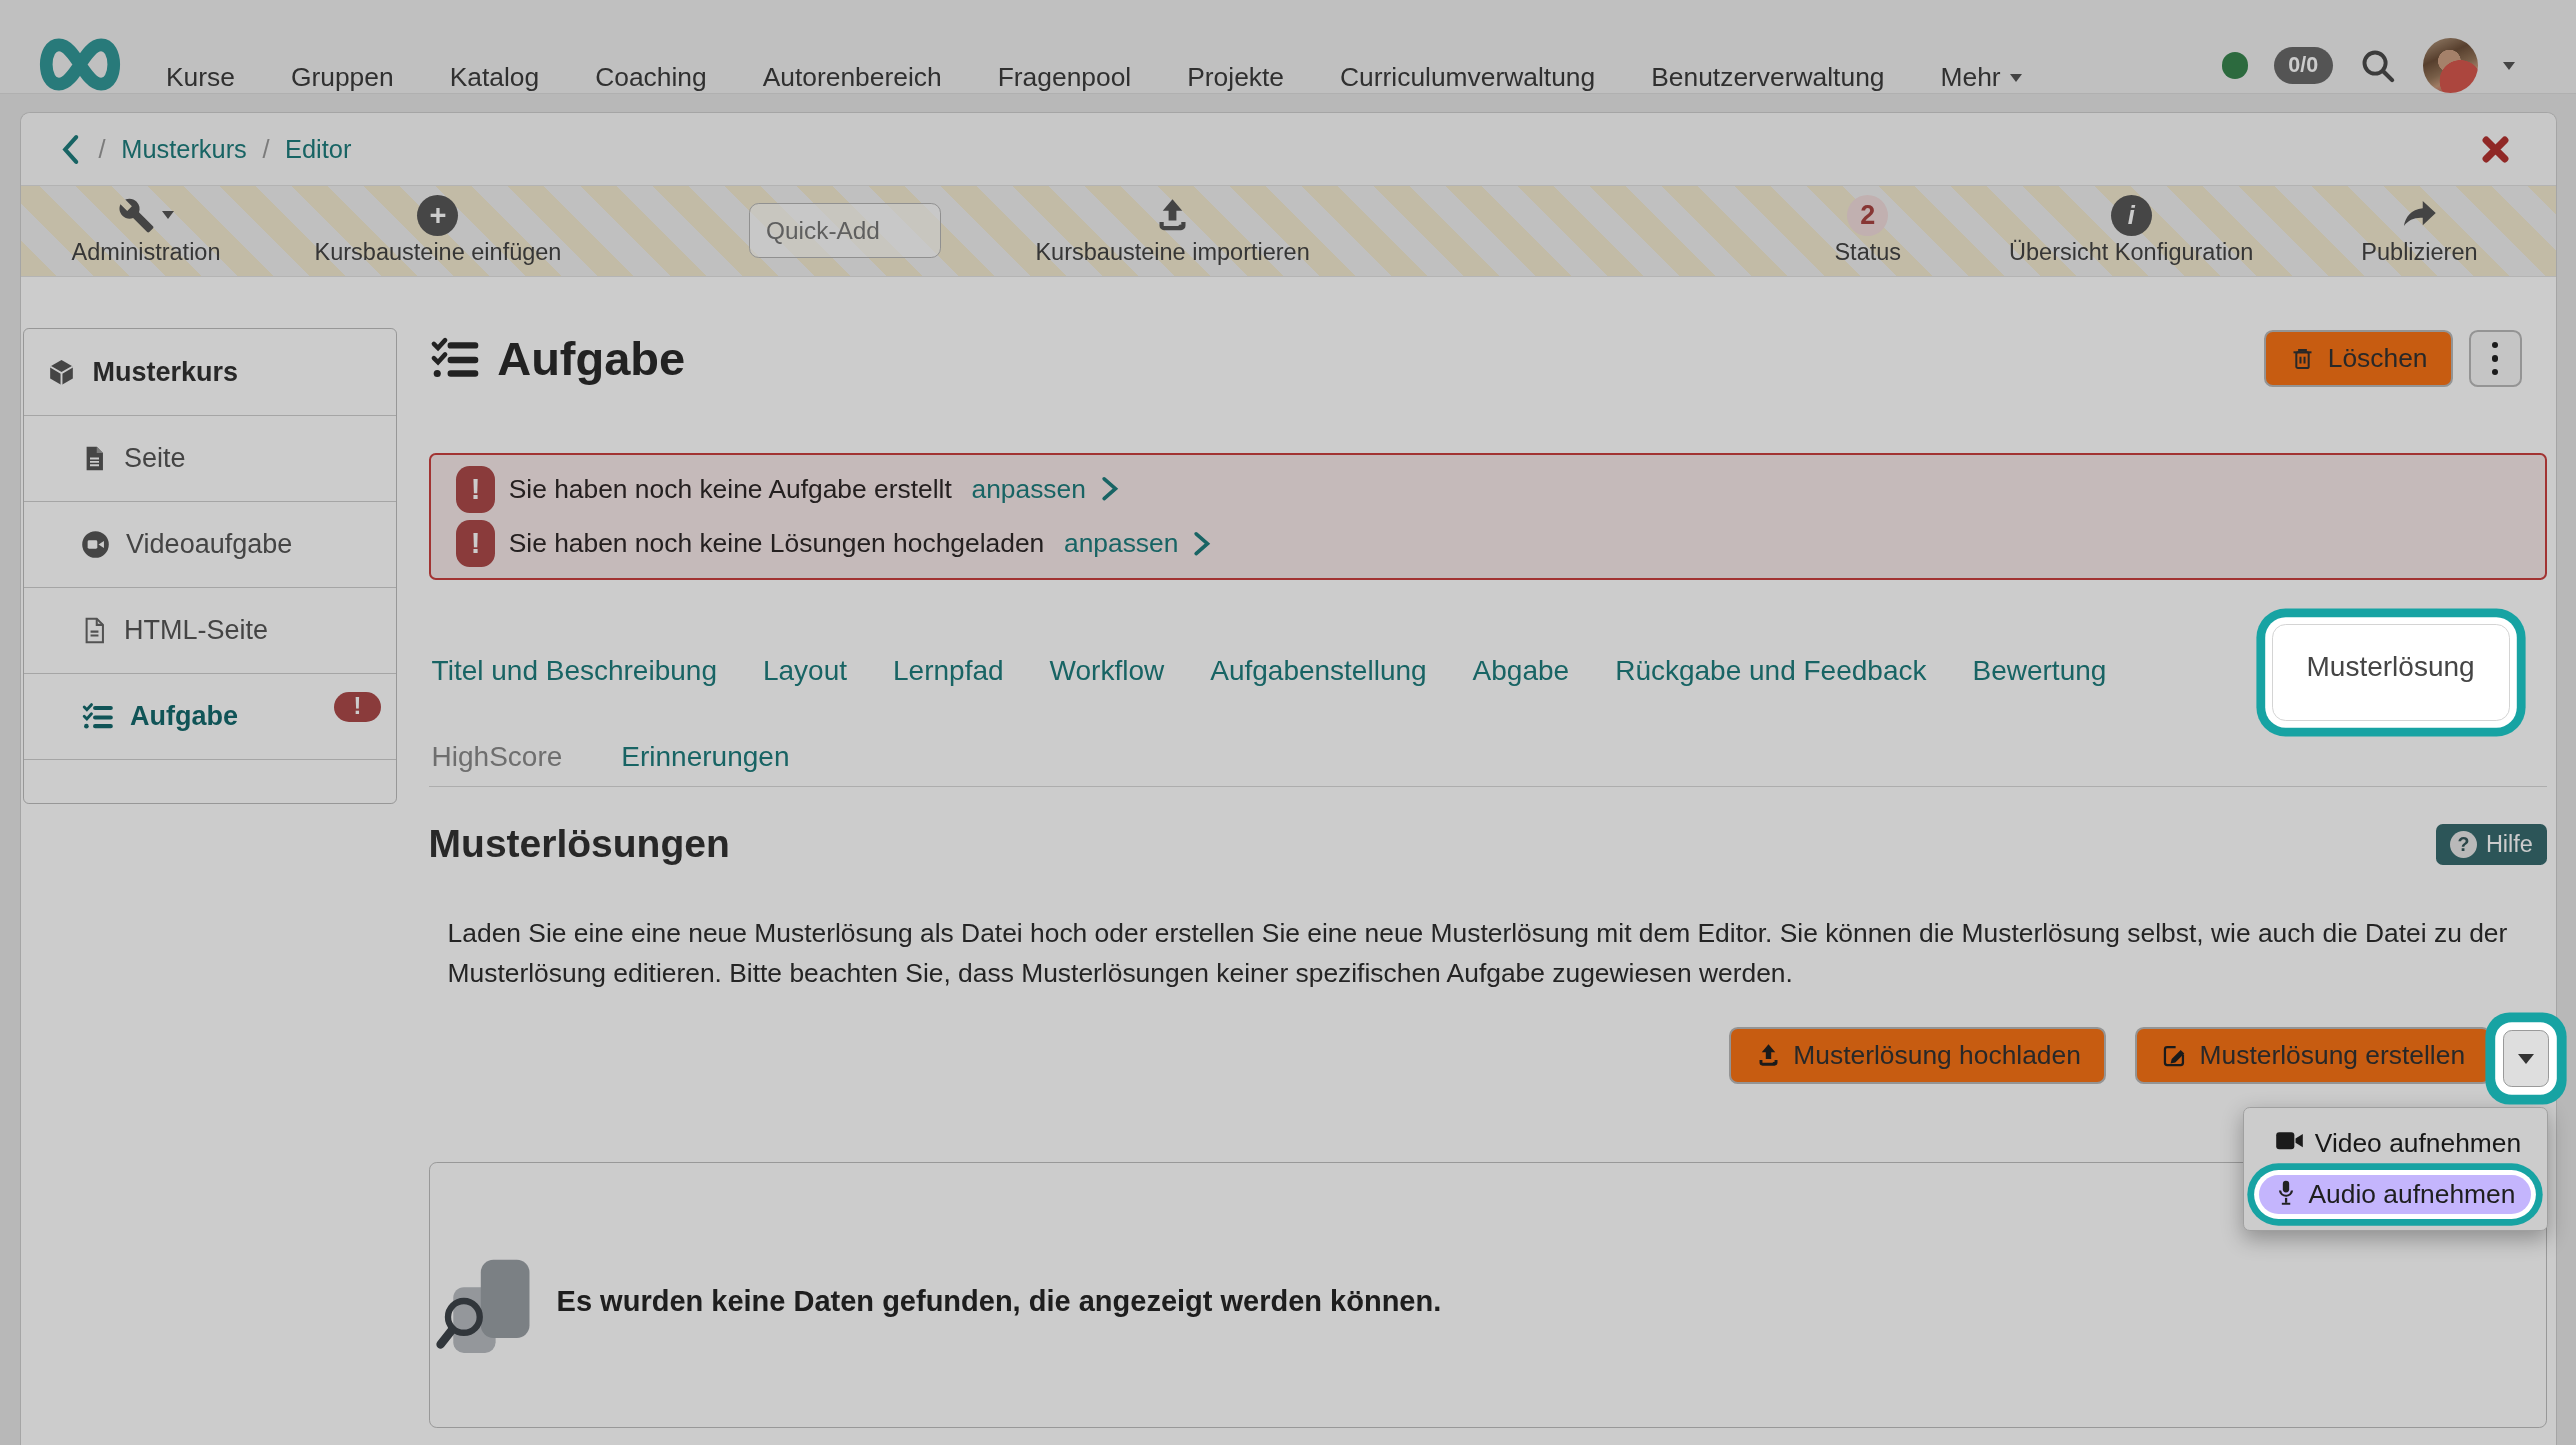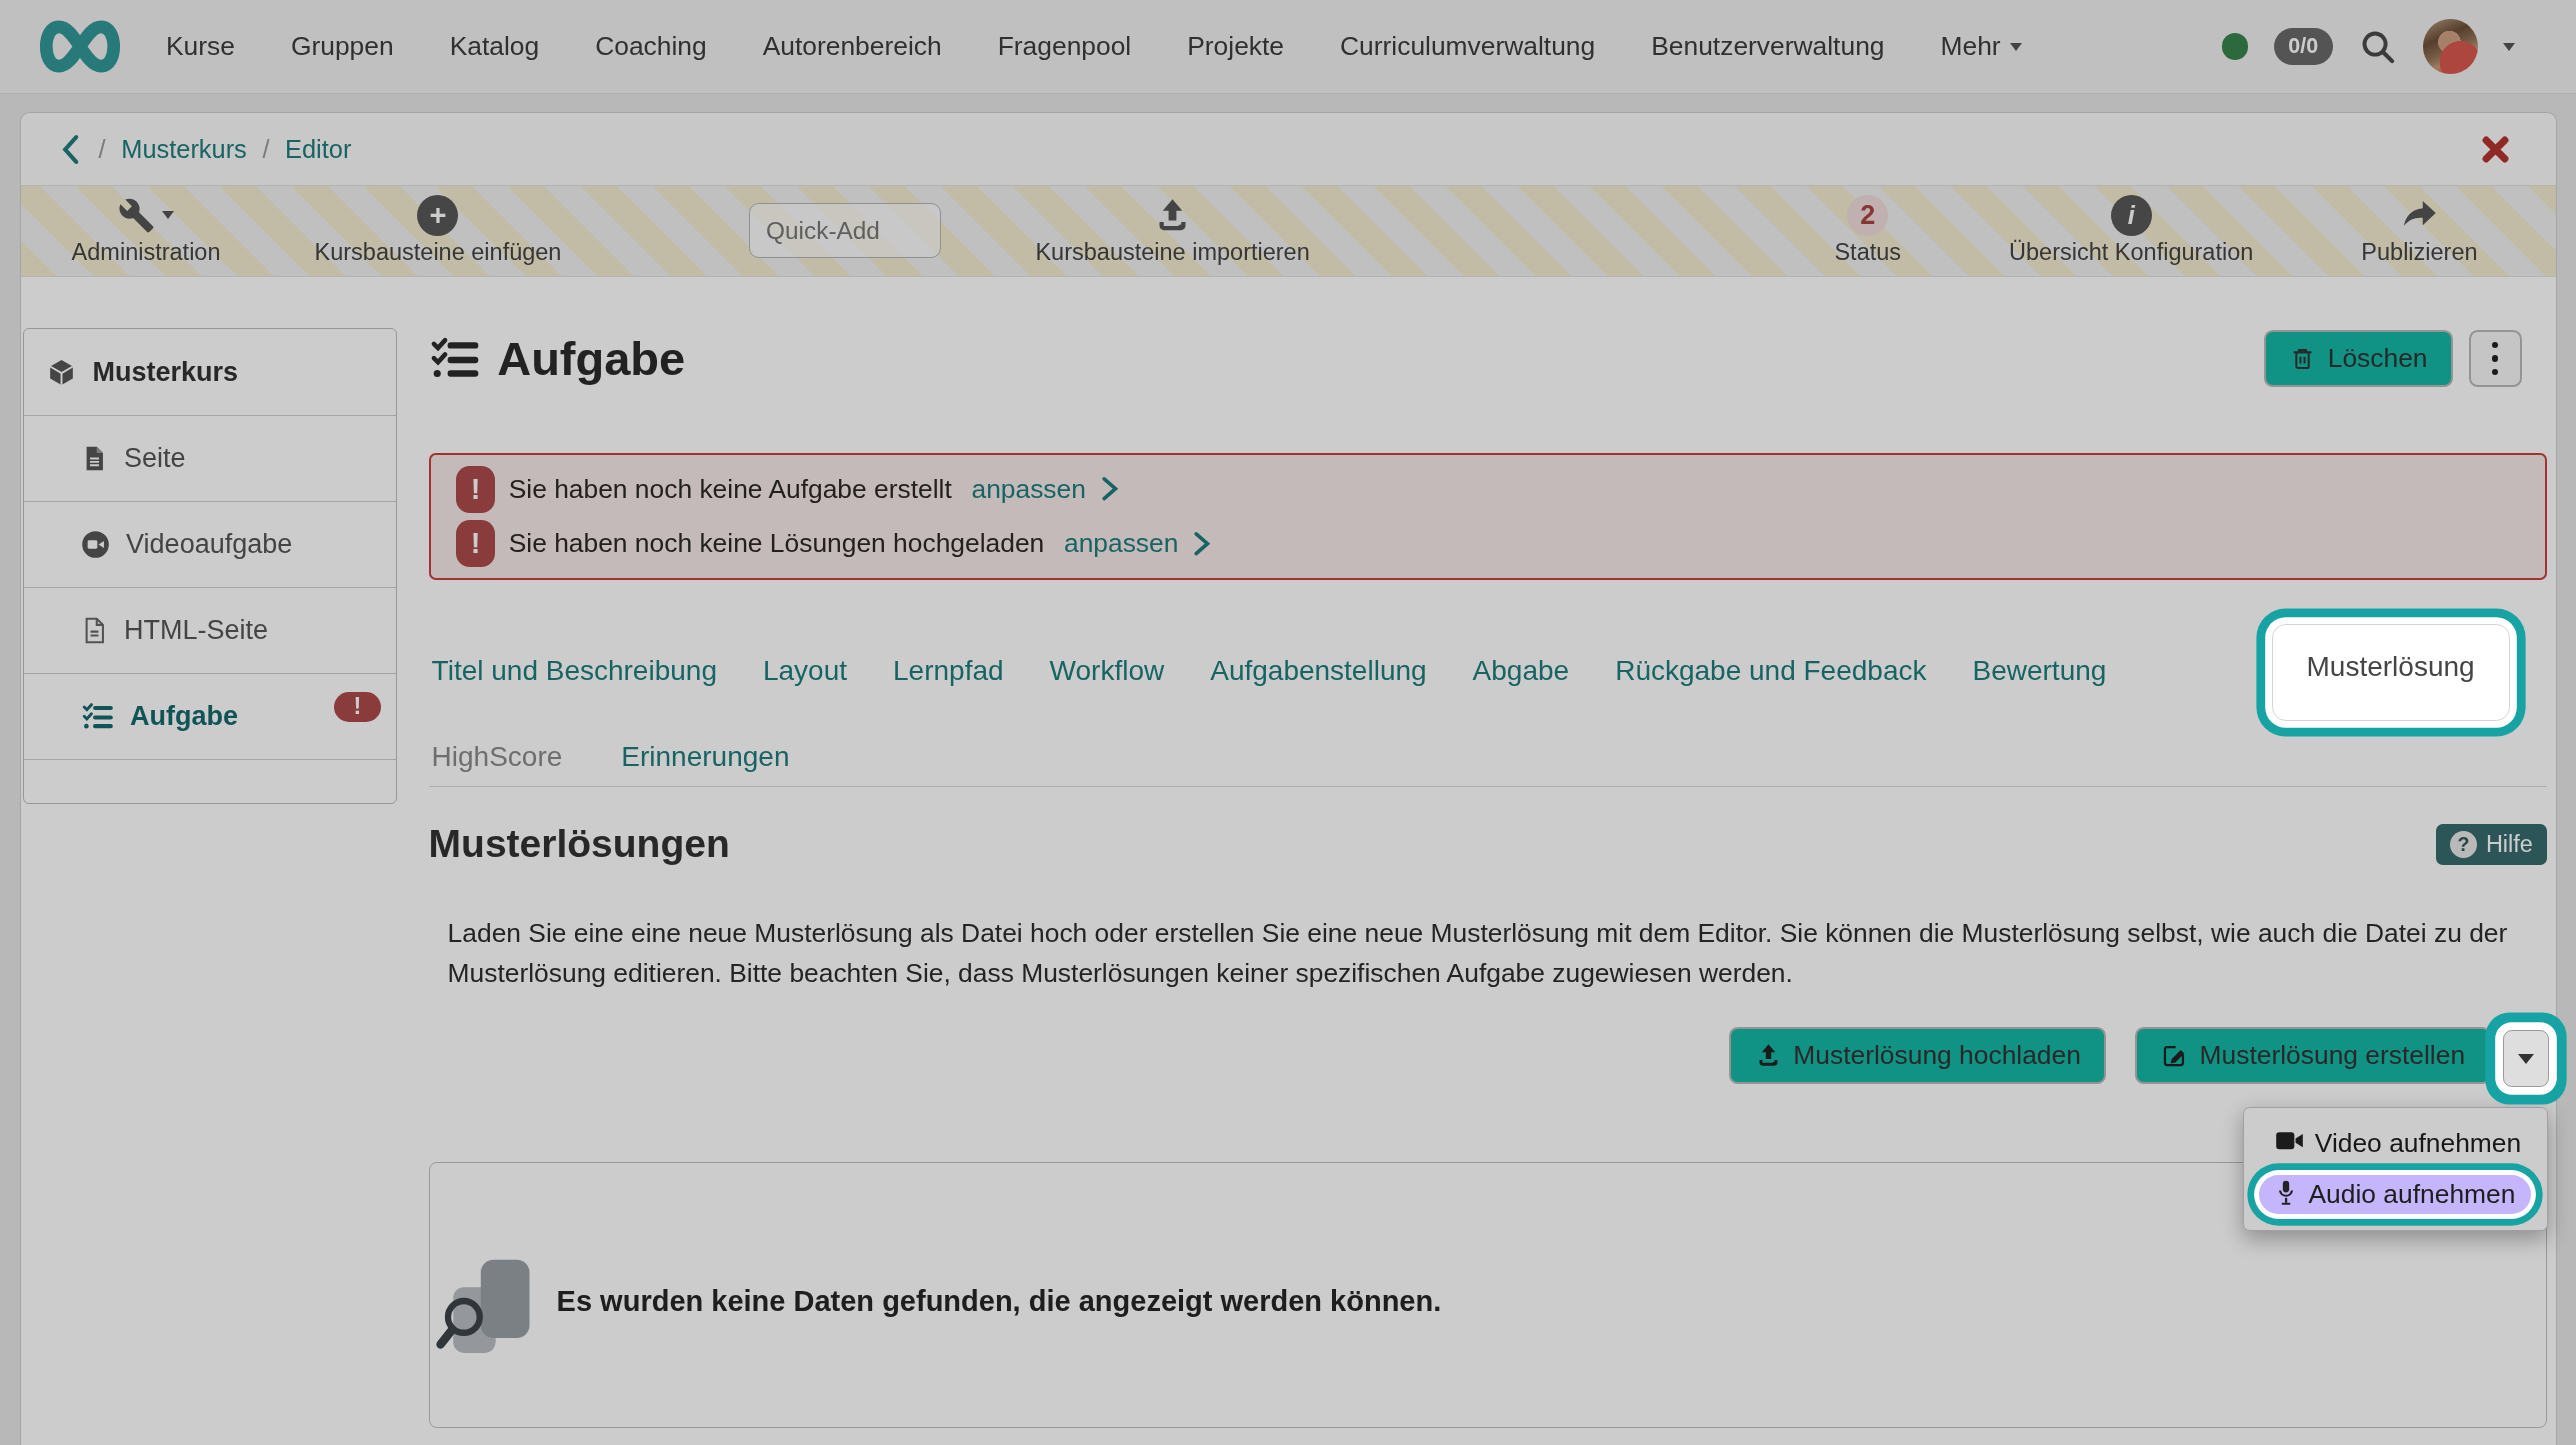--- a/index.html
+++ b/index.html
@@ -2,21 +2,21 @@
 <html><head>
 <meta charset="utf-8">
 <style>
   * { margin:0; padding:0; box-sizing:border-box; }
   html,body { width:2576px; height:1445px; overflow:hidden;
     font-family:"Liberation Sans", sans-serif; background:#e6e6e6; }
 
   
   .topnav { position:absolute; left:0; top:0; width:2576px; height:94px;
     background:#f0f0f0; border-bottom:1px solid #dcdcdc;
-    display:flex; align-items:center; }
+    display:flex; align-items:flex-end; }
   .logo { margin-left:35px; width:90px; height:57px; cursor:pointer; }
   .nav-items { display:flex; gap:56px; margin-left:41px; align-items:center; }
   .nav-item { font-size:26.4px; color:#3d3d3d; cursor:pointer; white-space:nowrap; }
   .nav-more { display:flex; align-items:center; gap:9.8px; margin-left:56px;
     font-size:26.4px; color:#3d3d3d; cursor:pointer; }
   .nav-right { margin-left:auto; margin-right:61px; display:flex; align-items:center; gap:25.4px; }
   .presence-dot { width:26.4px; height:26.4px; border-radius:50%; background:#37854e; }
   .presence-pill { background:#6a6a6a; color:#fff; font-weight:bold; font-size:21.5px;
     padding:5.9px 14.7px; border-radius:19.6px; }
   .avatar { width:55px; height:55px; border-radius:50%;
@@ -71,21 +71,21 @@
   .tree-badge { position:absolute; right:15.6px; top:17.6px; background:#ad4a4a; color:#fff;
     font-weight:bold; font-size:23.5px; width:47px; height:30px; border-radius:16.6px;
     display:flex; align-items:center; justify-content:center; }
 
   
   .title-row { position:absolute; left:408px; top:217px; width:2093px;
     display:flex; align-items:center; }
   .page-title { font-size:47px; font-weight:bold; color:#2b2b2b; margin-left:17.6px; }
   .title-actions { margin-left:auto; display:flex; gap:15.6px; align-items:center; }
   .btn { display:flex; align-items:center; gap:11.7px; border:2px solid #b9b9b9; border-radius:8.8px;
-    background:#14b8a6; font-size:26.4px; color:#333; padding:0 23.5px; height:57px; cursor:pointer;
+    background:#f97316; font-size:26.4px; color:#333; padding:0 23.5px; height:57px; cursor:pointer;
     white-space:nowrap; }
   .kebab-btn { width:53px; height:57px; border:2px solid #b9b9b9; border-radius:8.8px;
     background:#f7f7f7; display:flex; flex-direction:column; gap:6.8px; align-items:center;
     justify-content:center; cursor:pointer; }
   .kebab-btn i { width:6.8px; height:6.8px; border-radius:50%; background:#222; }
 
   .alert { position:absolute; left:408px; top:340px; width:2118px; height:127px;
     background:#f7e9e9; border:2px solid #cb403f; border-radius:6.8px; padding:16.6px 25.4px;
     display:flex; flex-direction:column; justify-content:center; gap:7.8px; }
   .alert-row { display:flex; align-items:center; gap:13.7px; }

